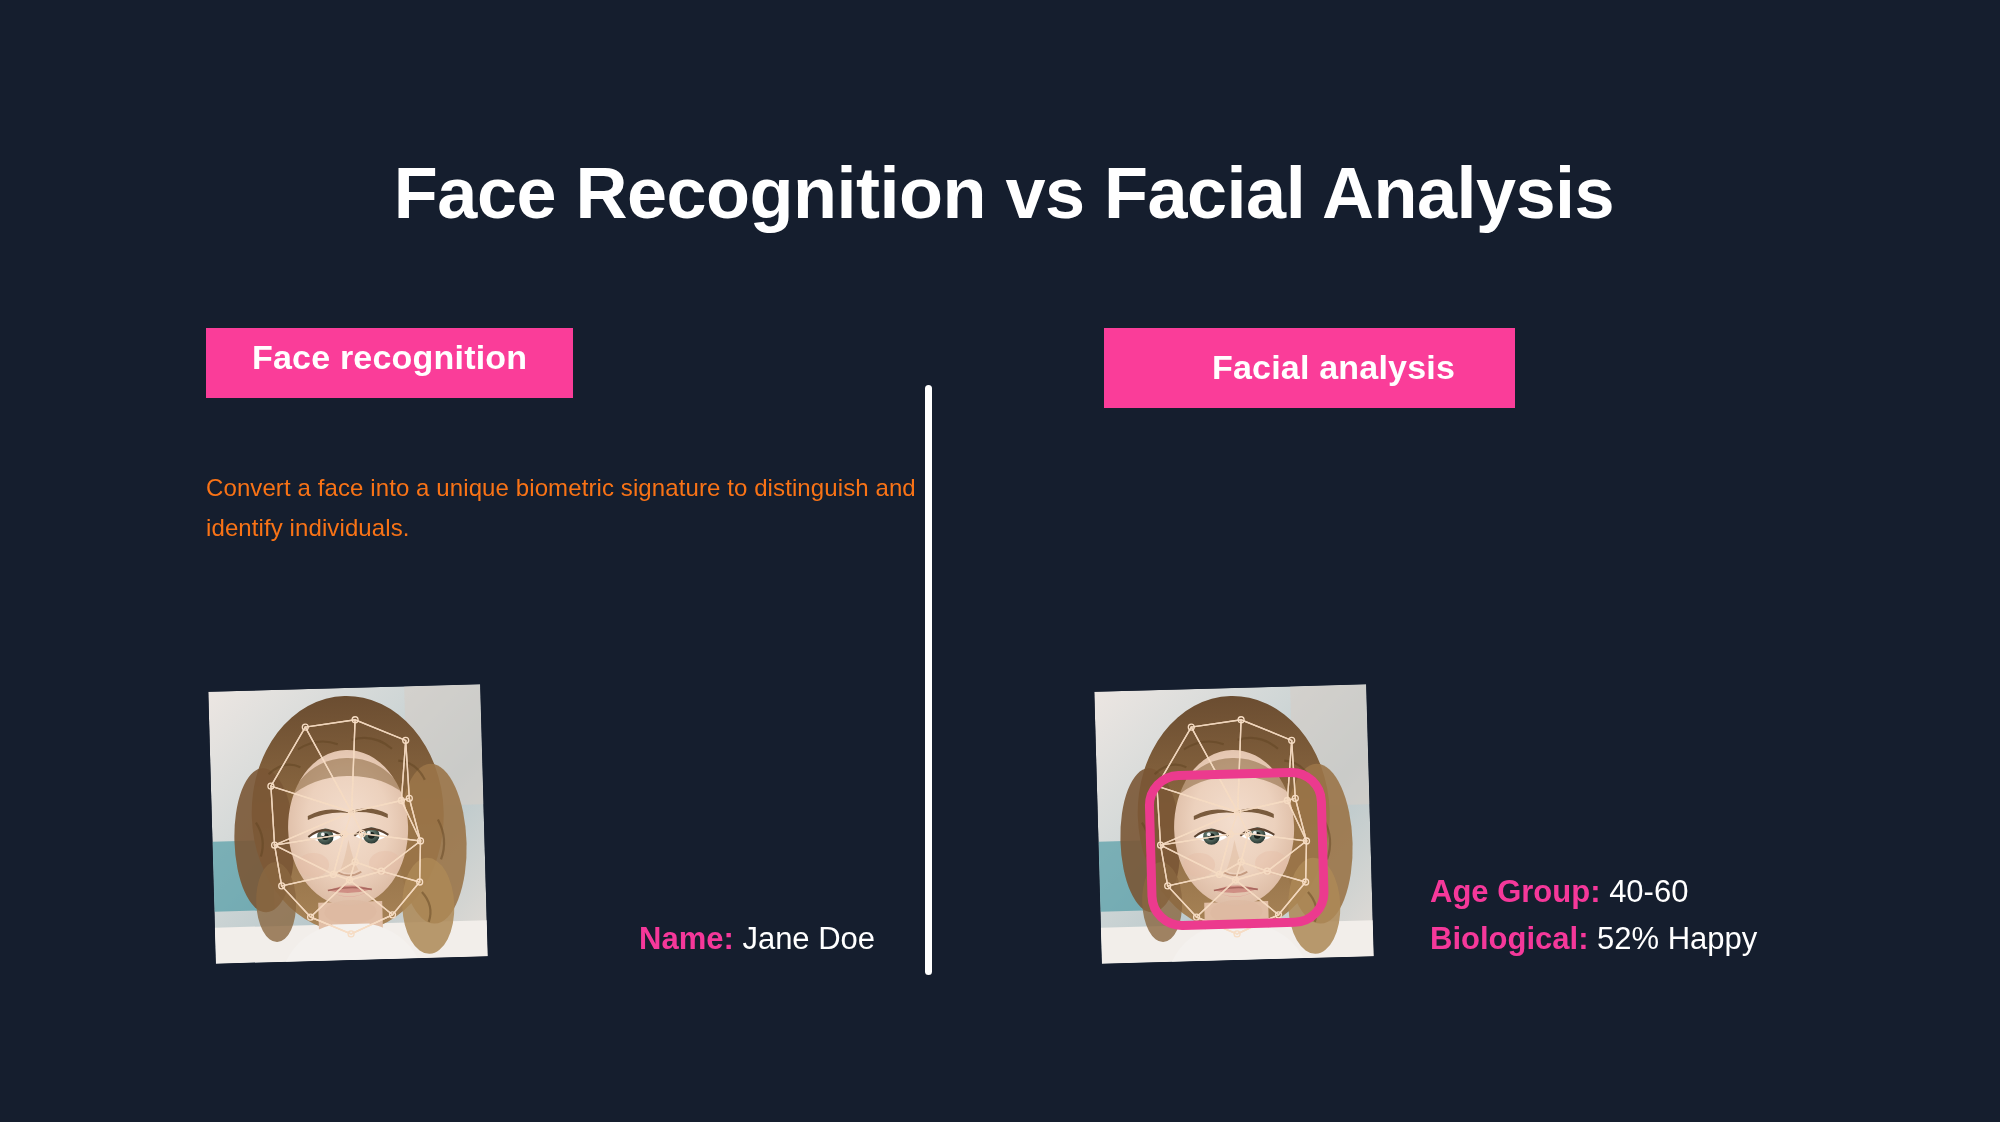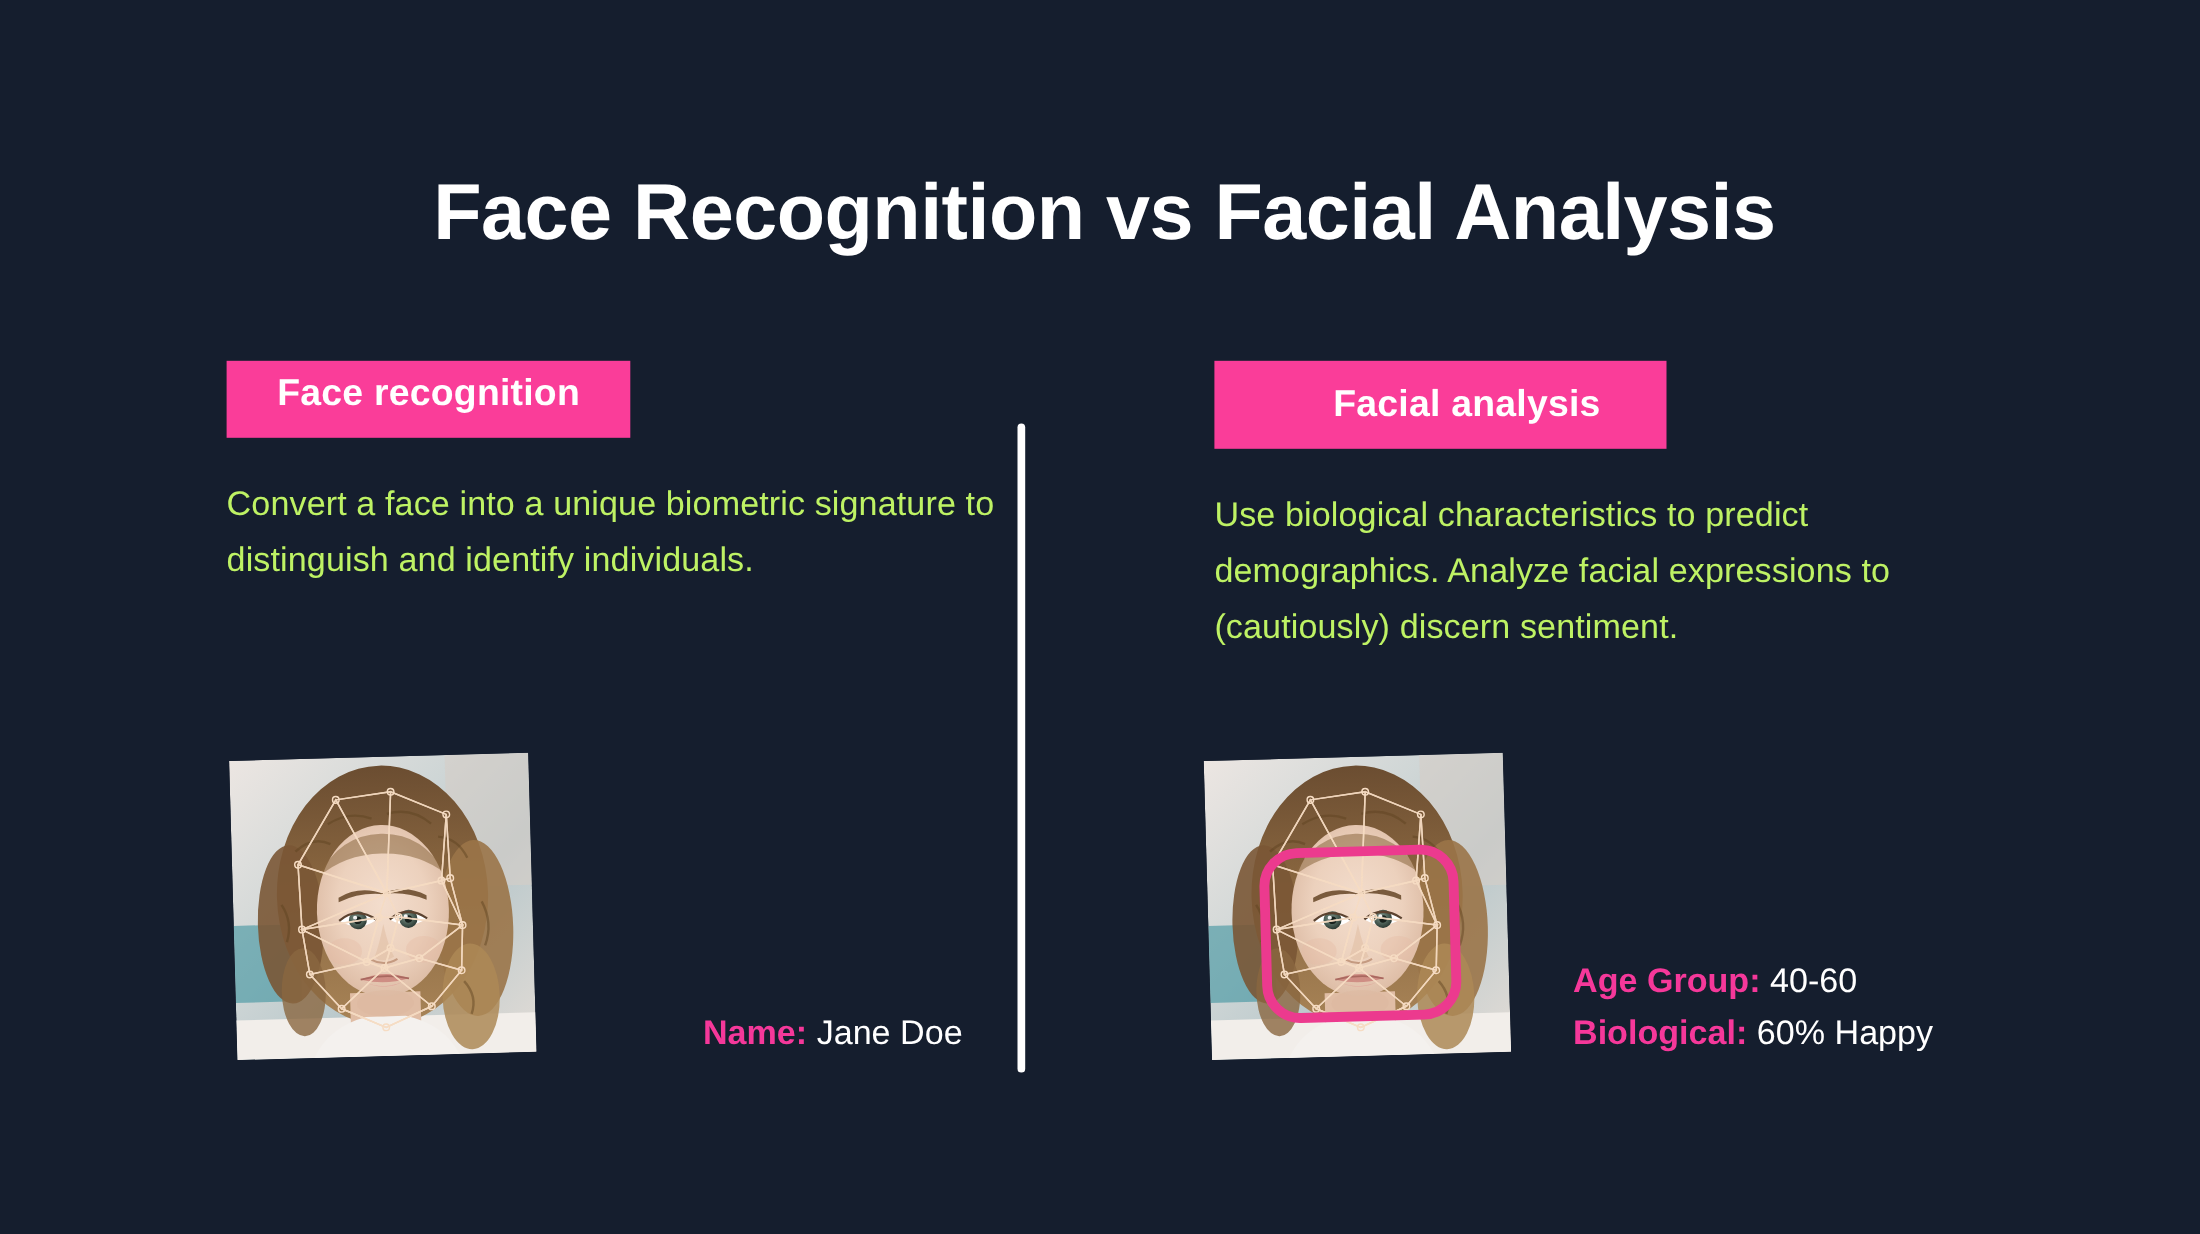--- a/index.html
+++ b/index.html
@@ -52,23 +52,23 @@
     font-weight: 700;
     padding: 12px 46px 24px 46px;
     line-height: 1;
     letter-spacing: 0.2px;
     white-space: nowrap;
   }
   .badge.right-badge { padding: 22px 60px 24px 108px; }
 
   
   .body-text {
-    margin-top: 34px;
-    color: #bef264;
-    font-size: 31px;
+    margin-top: 70px;
+    color: #f97316;
+    font-size: 24px;
     line-height: 1.65;
     font-weight: 400;
     max-width: 720px;
     letter-spacing: 0.1px;
   }
 
   
   .divider {
     position: absolute;
     left: 925px;
@@ -124,21 +124,20 @@
 
   <div class="column left">
     <div class="badge">Face recognition</div>
     <p class="body-text">Convert a face into a unique biometric signature to distinguish and identify individuals.</p>
   </div>
 
   <div class="divider"></div>
 
   <div class="column right">
     <div class="badge right-badge">Facial analysis</div>
-    <p class="body-text">Use biological characteristics to predict demographics. Analyze facial expressions to (cautiously) discern sentiment.</p>
   </div>
 
   <div class="figure-row left">
 
     <div class="photo-wrap">
       <svg width="272" height="272" viewBox="0 0 272 272">
         <defs>
           <clipPath id="clipL">
               <rect x="0" y="0" width="272" height="272"></rect>
             </clipPath>
@@ -419,18 +418,18 @@
       </svg>
     </div>
 
     <div class="caption">
       <p class="result-line">
         <span class="key">Age Group:</span>
         <span class="val">40-60</span>
       </p>
       <p class="result-line">
         <span class="key">Biological:</span>
-        <span class="val">60% Happy</span>
+        <span class="val">52% Happy</span>
       </p>
     </div>
   </div>
 
 </div>
 
 </body></html>

